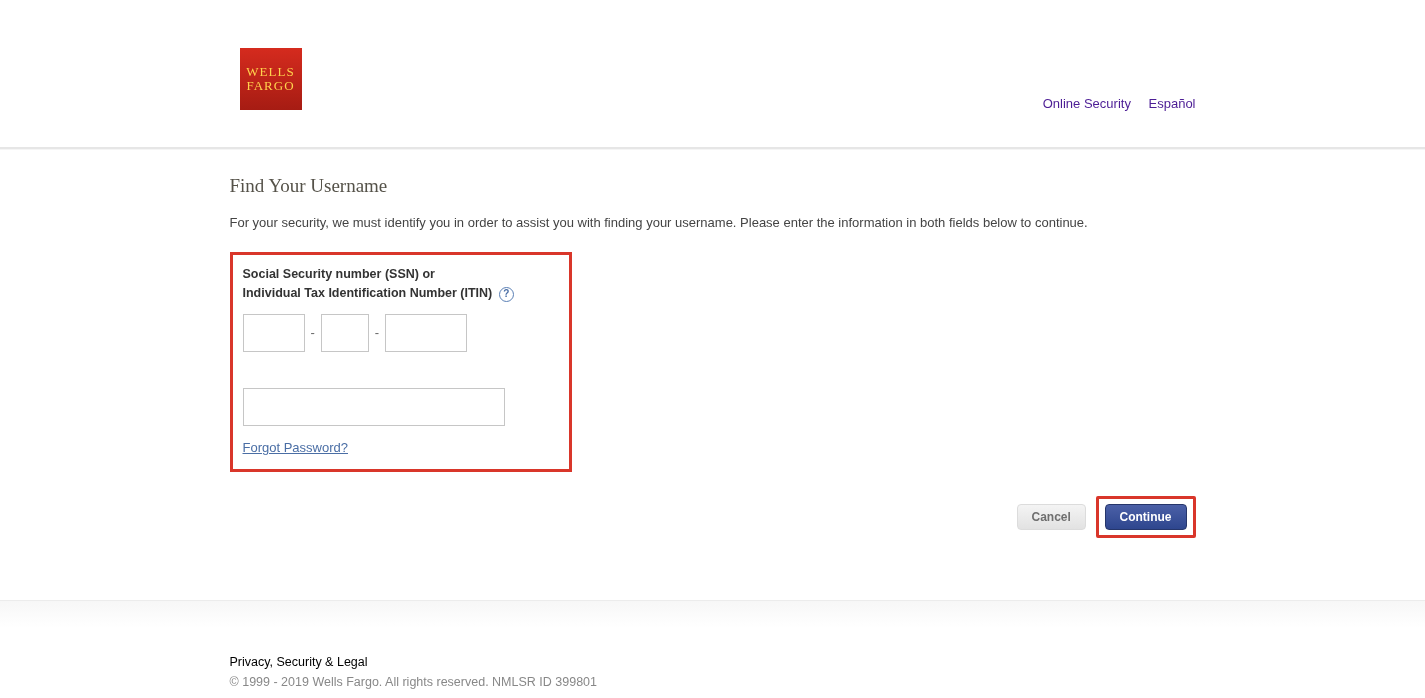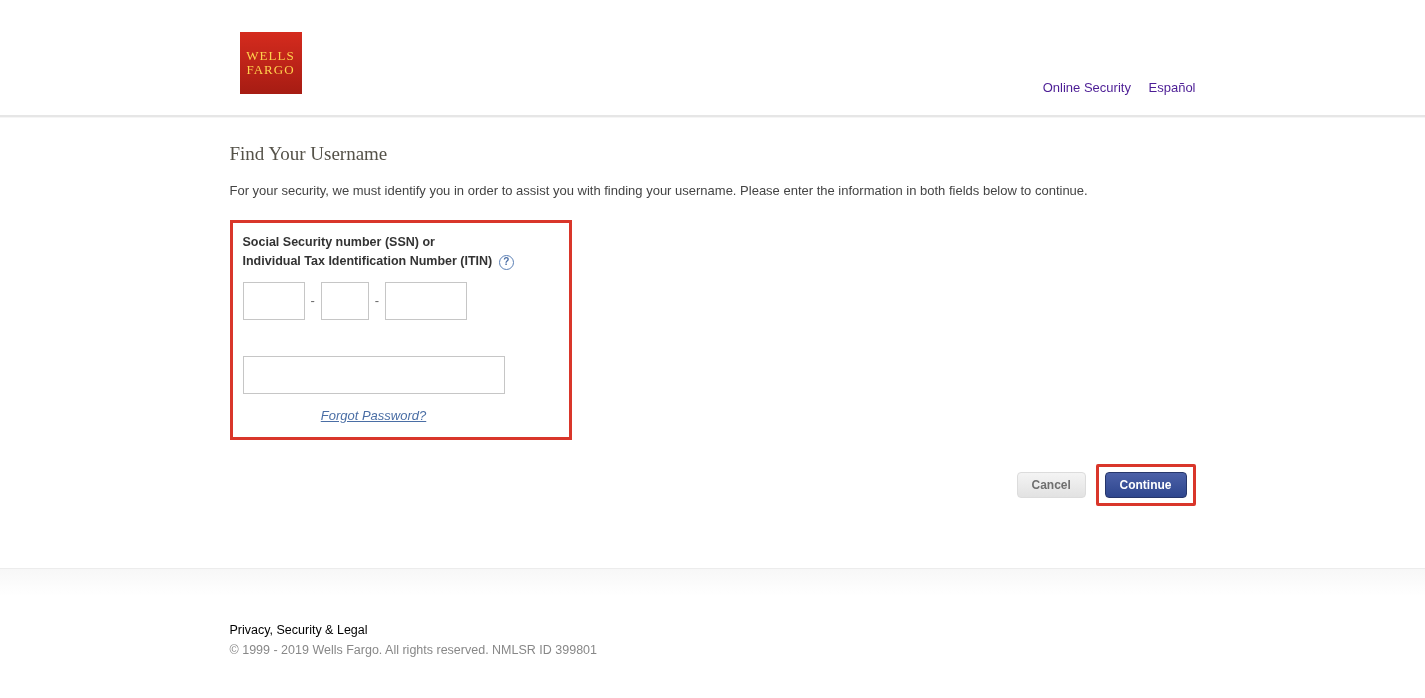--- a/index.html
+++ b/index.html
@@ -12,21 +12,21 @@
   }
   .page-wrap {
     width: 100%;
   }
   .header-area {
     border-bottom: 2px solid #e6e6e6;
     box-shadow: 0 1px 0 #f5f5f5;
   }
   .header-inner {
     max-width: 966px;
-    margin: 0 auto;
+    margin: 16px auto;
     position: relative;
     height: 115px;
   }
   .logo {
     position: absolute;
     top: 32px;
     left: 10px;
     width: 62px;
     height: 62px;
     background: linear-gradient(to bottom, #d52b1e 0%, #a61c13 100%);
@@ -129,24 +129,23 @@
     width: 262px;
     height: 38px;
     border: 1px solid #c6c6c6;
     margin-top: 10px;
     padding: 0 8px;
     font-size: 14px;
   }
   .forgot-link {
     display: block;
     width: 262px;
-    text-align: center;
+    text-align: left;
     margin-top: 14px;
     font-size: 13px;
-    font-style: italic;
   }
   .forgot-link a {
     color: #4a6ea5;
     text-decoration: underline;
     cursor: pointer;
   }
   .button-row {
     margin-top: 24px;
     text-align: right;
     padding-right: 0px;

